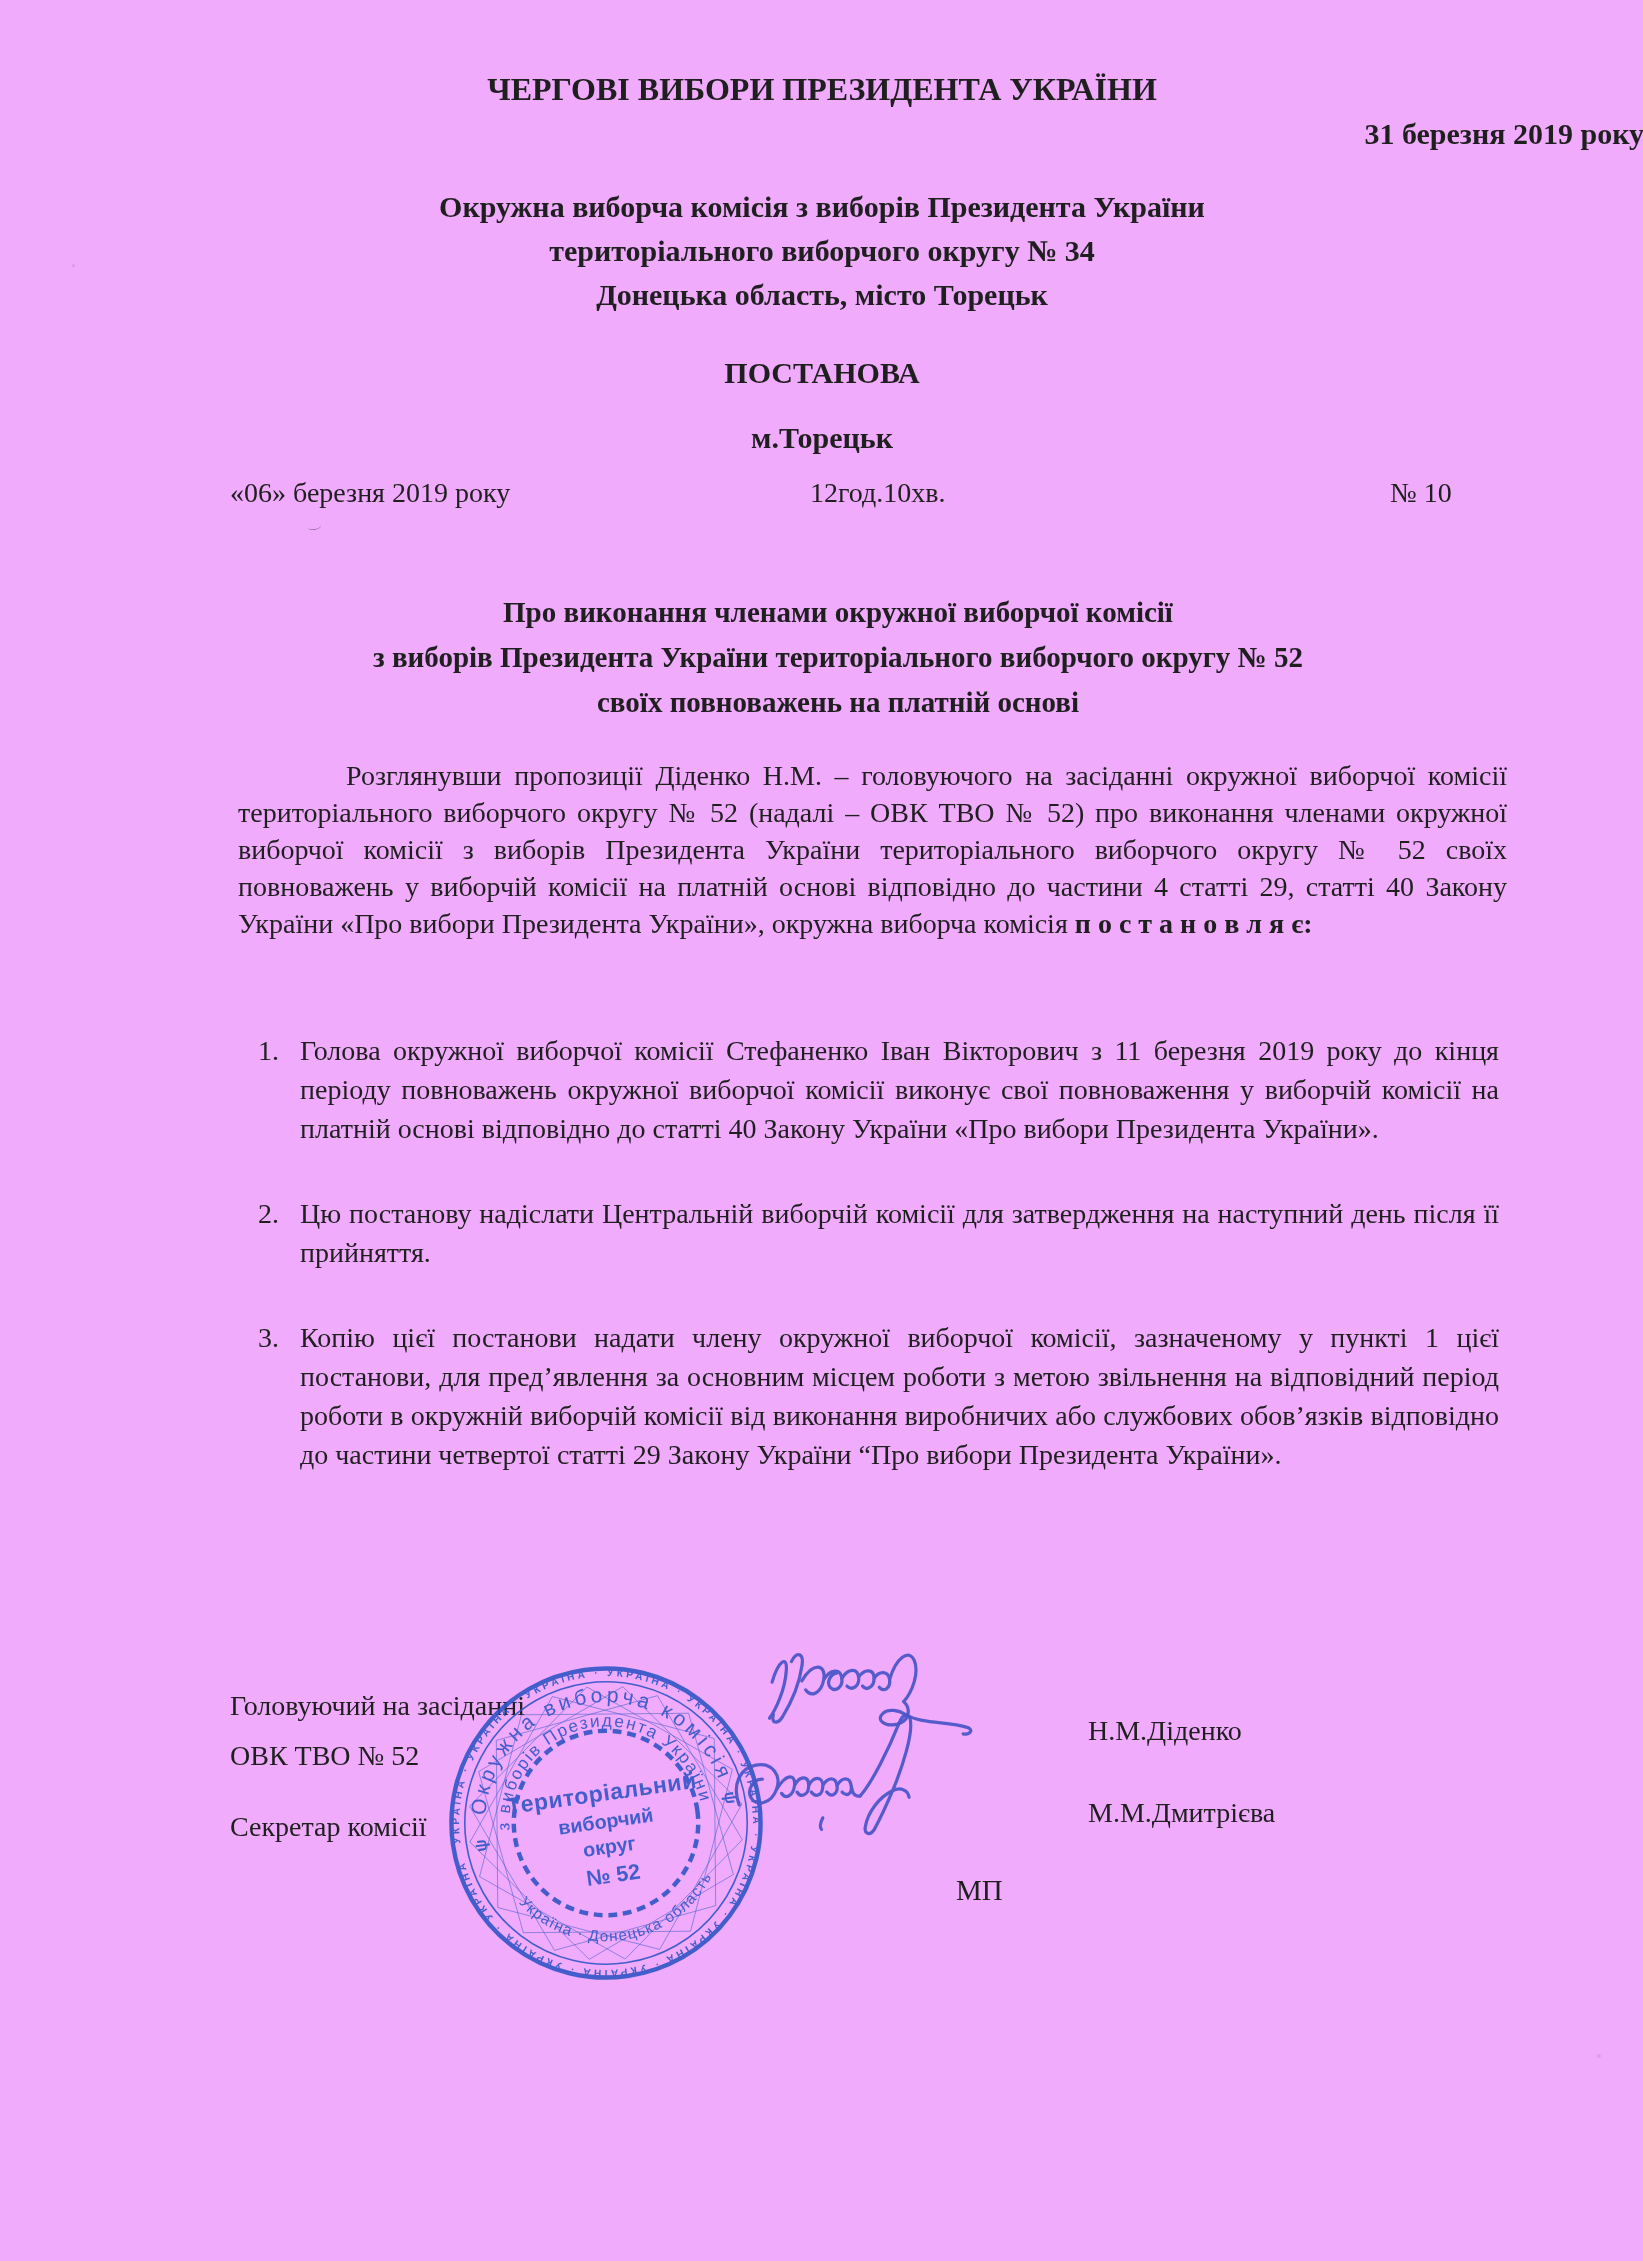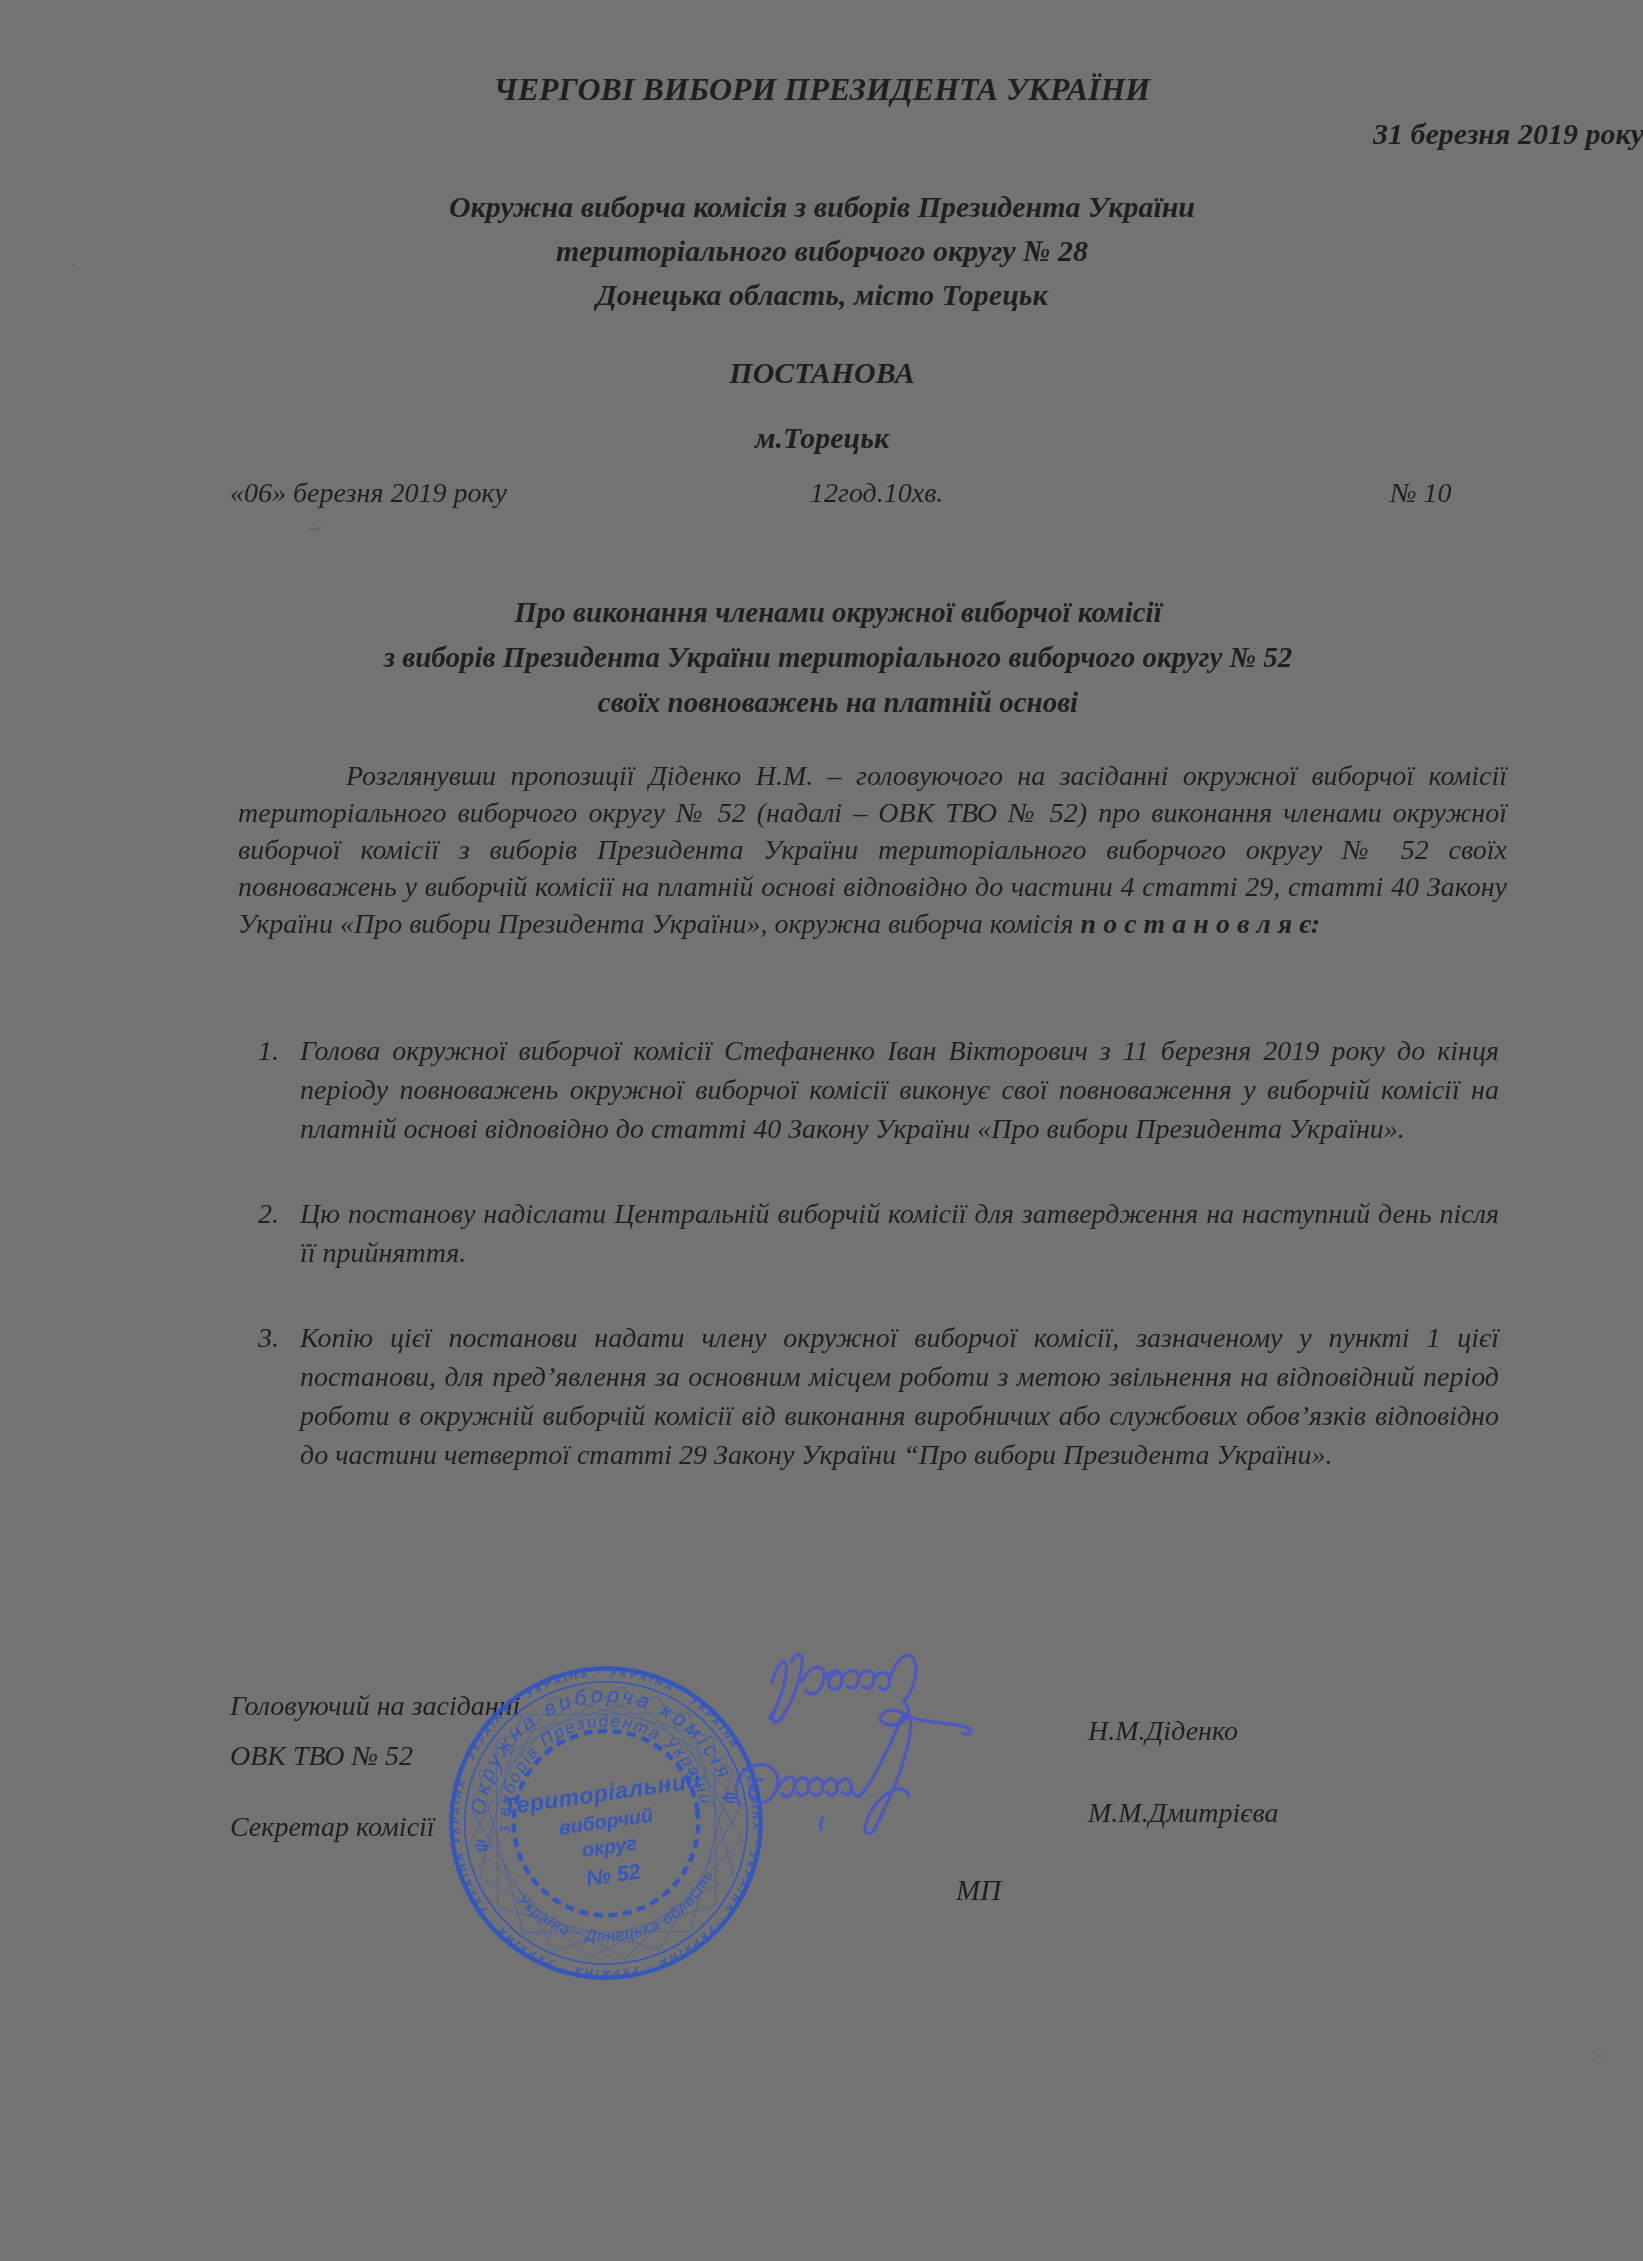--- a/index.html
+++ b/index.html
@@ -1,17 +1,17 @@
 <!DOCTYPE html>
 <html lang="uk" style="font-size:10.3px"><head>
 <meta charset="utf-8">
 <style>
   html,body{margin:0;padding:0;background:#ffffff;}
   body{width:1644px;height:2261px;position:relative;font-family:"Liberation Serif",serif;color:#1f1f1f;}
-  .page{position:absolute;inset:0;background:#737373;overflow:hidden;font-style:italic;}
+  .page{position:absolute;inset:0;background:#f0abfc;overflow:hidden;}
 
   
   .header{position:absolute;top:67px;left:0;right:0;text-align:center;}
   .title1{font-size:32px;font-weight:700;letter-spacing:0px;line-height:45px;}
   .title2{font-size:30px;font-weight:700;line-height:43px;text-align:right;}
   .commission{margin-top:30px;}
   .commission div{font-size:30px;font-weight:700;line-height:44px;}
   .doctype{margin-top:35px;font-size:30px;font-weight:700;line-height:41px;}
   .docplace{font-size:30px;font-weight:700;line-height:40px;margin-top:25px;}
 
@@ -59,21 +59,21 @@
 </head>
 <body>
 
 <div class="page">
 
   <div class="header">
     <div class="title1">ЧЕРГОВІ ВИБОРИ ПРЕЗИДЕНТА УКРАЇНИ</div>
     <div class="title2">31 березня 2019 року</div>
     <div class="commission">
       <div>Окружна виборча комісія з виборів Президента України</div>
-      <div>територіального виборчого округу № 28</div>
+      <div>територіального виборчого округу № 34</div>
       <div>Донецька область, місто Торецьк</div>
     </div>
     <div class="doctype">ПОСТАНОВА</div>
     <div class="docplace">м.Торецьк</div>
   </div>
 
   <div class="meta">
     <span class="m-date">«06» березня 2019 року</span>
     <span class="m-time">12год.10хв.</span>
     <span class="m-num">№ 10</span>

